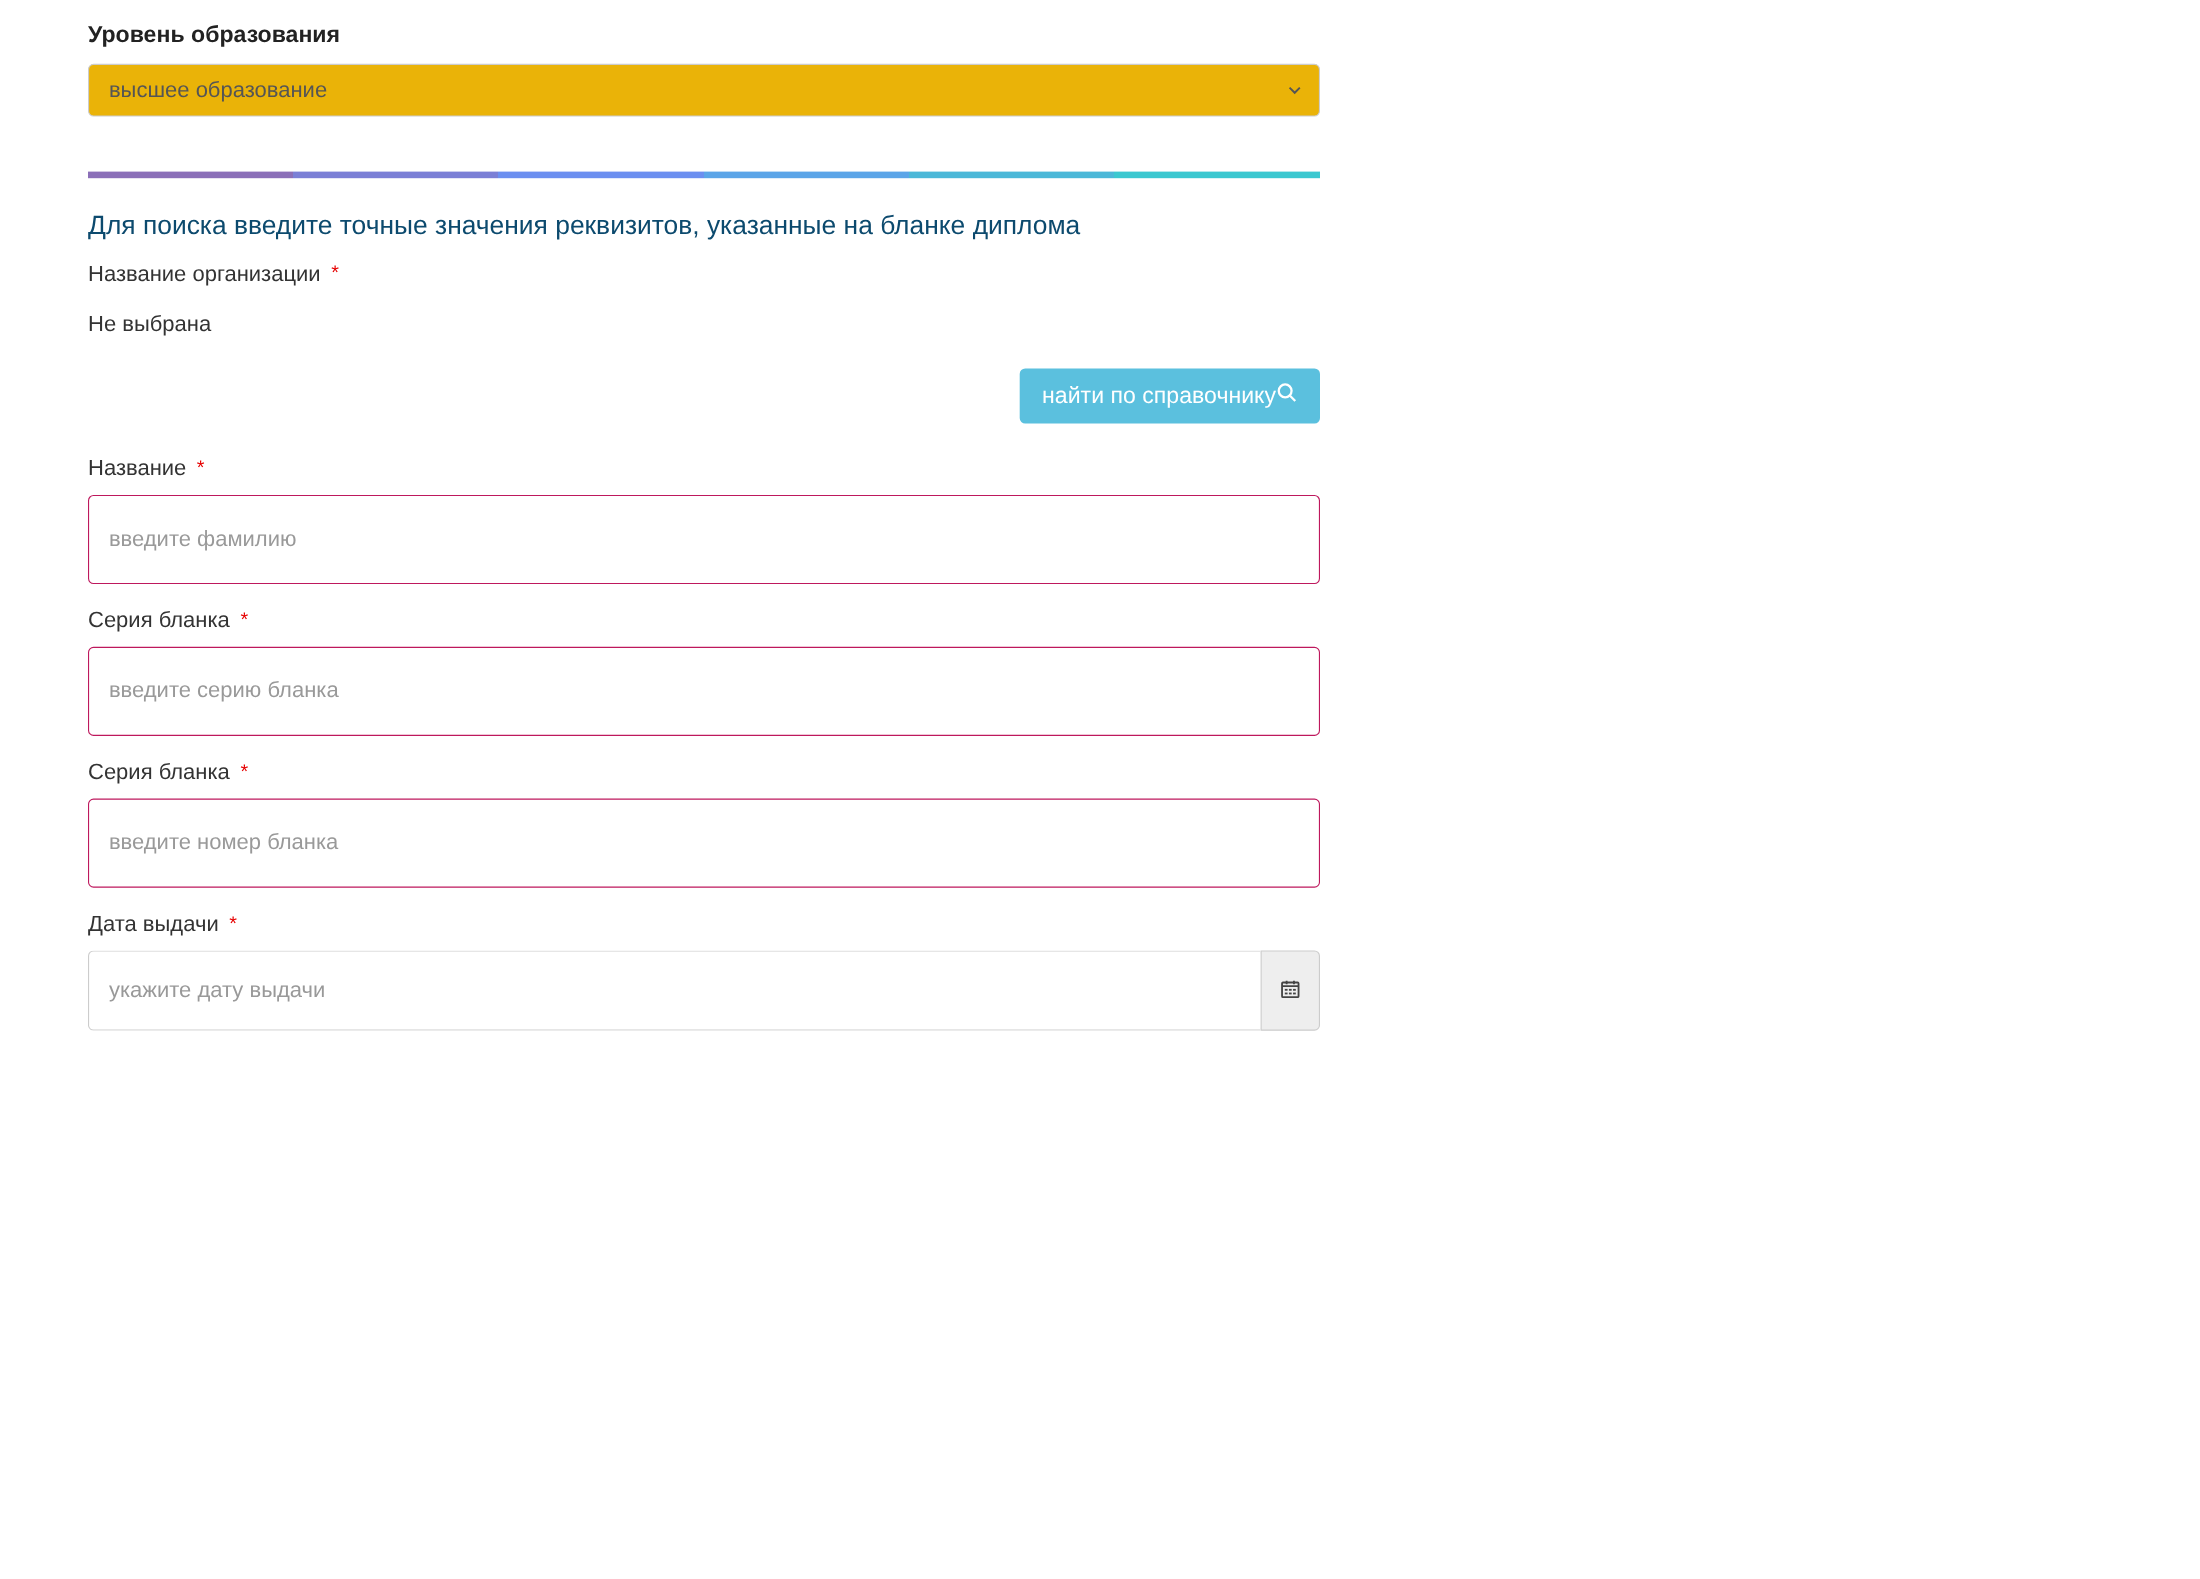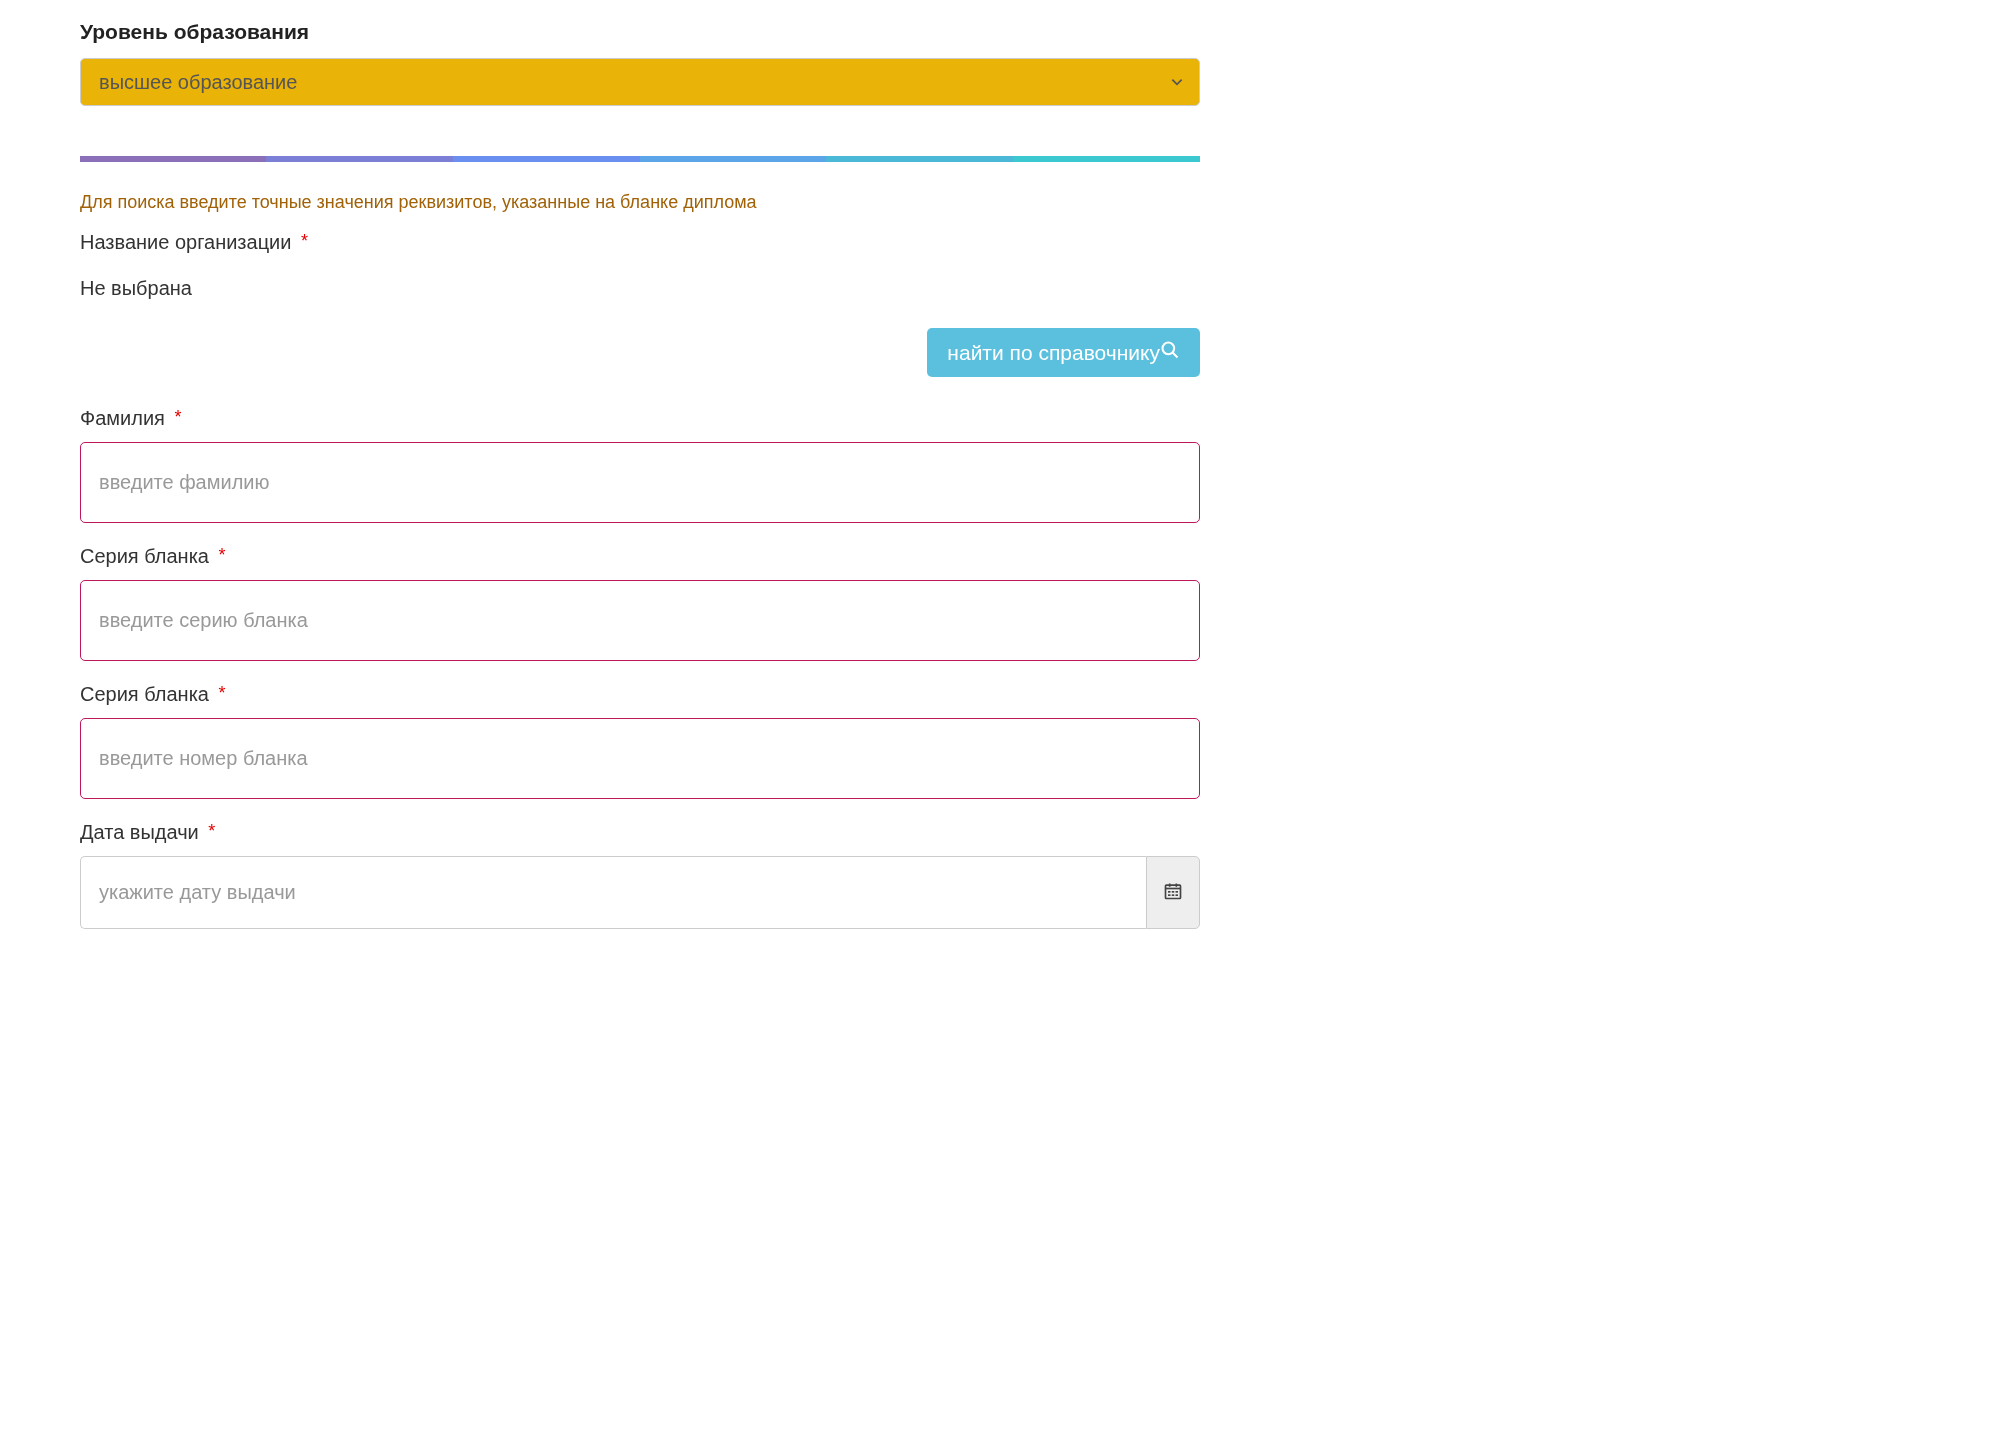--- a/index.html
+++ b/index.html
@@ -54,22 +54,22 @@
       margin: 50px 0 30px 0;
       background: linear-gradient(to right,
         #8b6fb8 0%, #8b6fb8 16.6%,
         #7b7fd6 16.6%, #7b7fd6 33.3%,
         #6b8ff0 33.3%, #6b8ff0 50%,
         #5ba5e8 50%, #5ba5e8 66.6%,
         #4bb8d8 66.6%, #4bb8d8 83.3%,
         #3bc8d0 83.3%, #3bc8d0 100%);
     }
     .instruction-text {
-      font-size: 18px;
-      color: #a16207;
+      font-size: 24px;
+      color: #0c4a6e;
       margin-bottom: 6px;
     }
     .field-label {
       font-size: 20px;
       color: #333;
       margin-bottom: 12px;
       margin-top: 18px;
     }
     .required-star {
       color: #e60000;
@@ -179,21 +179,21 @@
         <svg viewBox="0 0 24 24" width="20" height="20" fill="none" stroke="#fff" stroke-width="2.5">
           <circle cx="10" cy="10" r="7"></circle>
           <line x1="15" y1="15" x2="21" y2="21"></line>
         </svg>
       </span>
     </button>
   </div>
 
   <div class="field-block">
     <div class="field-label">
-      <span>Фамилия</span>
+      <span>Название</span>
       <span class="required-star">*</span>
     </div>
     <input type="text" class="text-input" placeholder="введите фамилию" style="">
   </div>
 
   <div class="field-block">
     <div class="field-label">
       <span>Серия бланка</span>
       <span class="required-star">*</span>
     </div>

